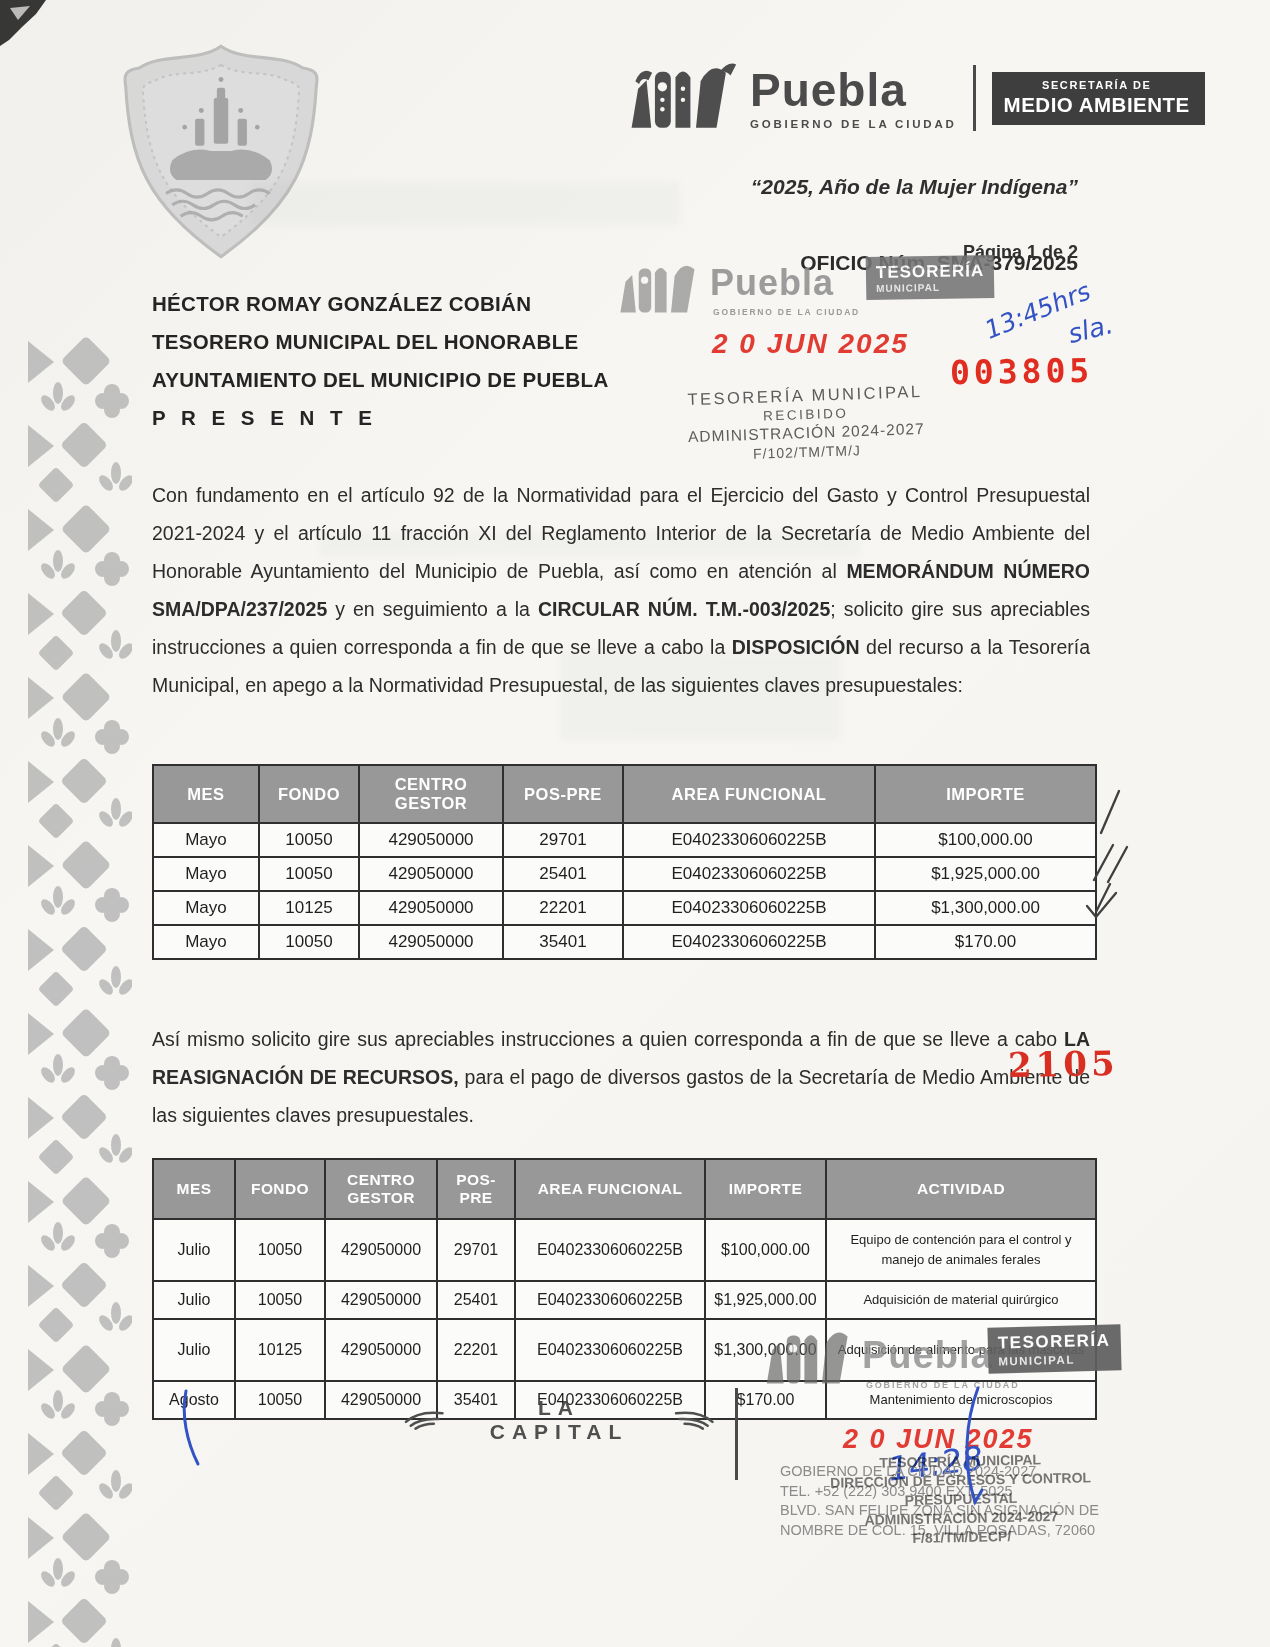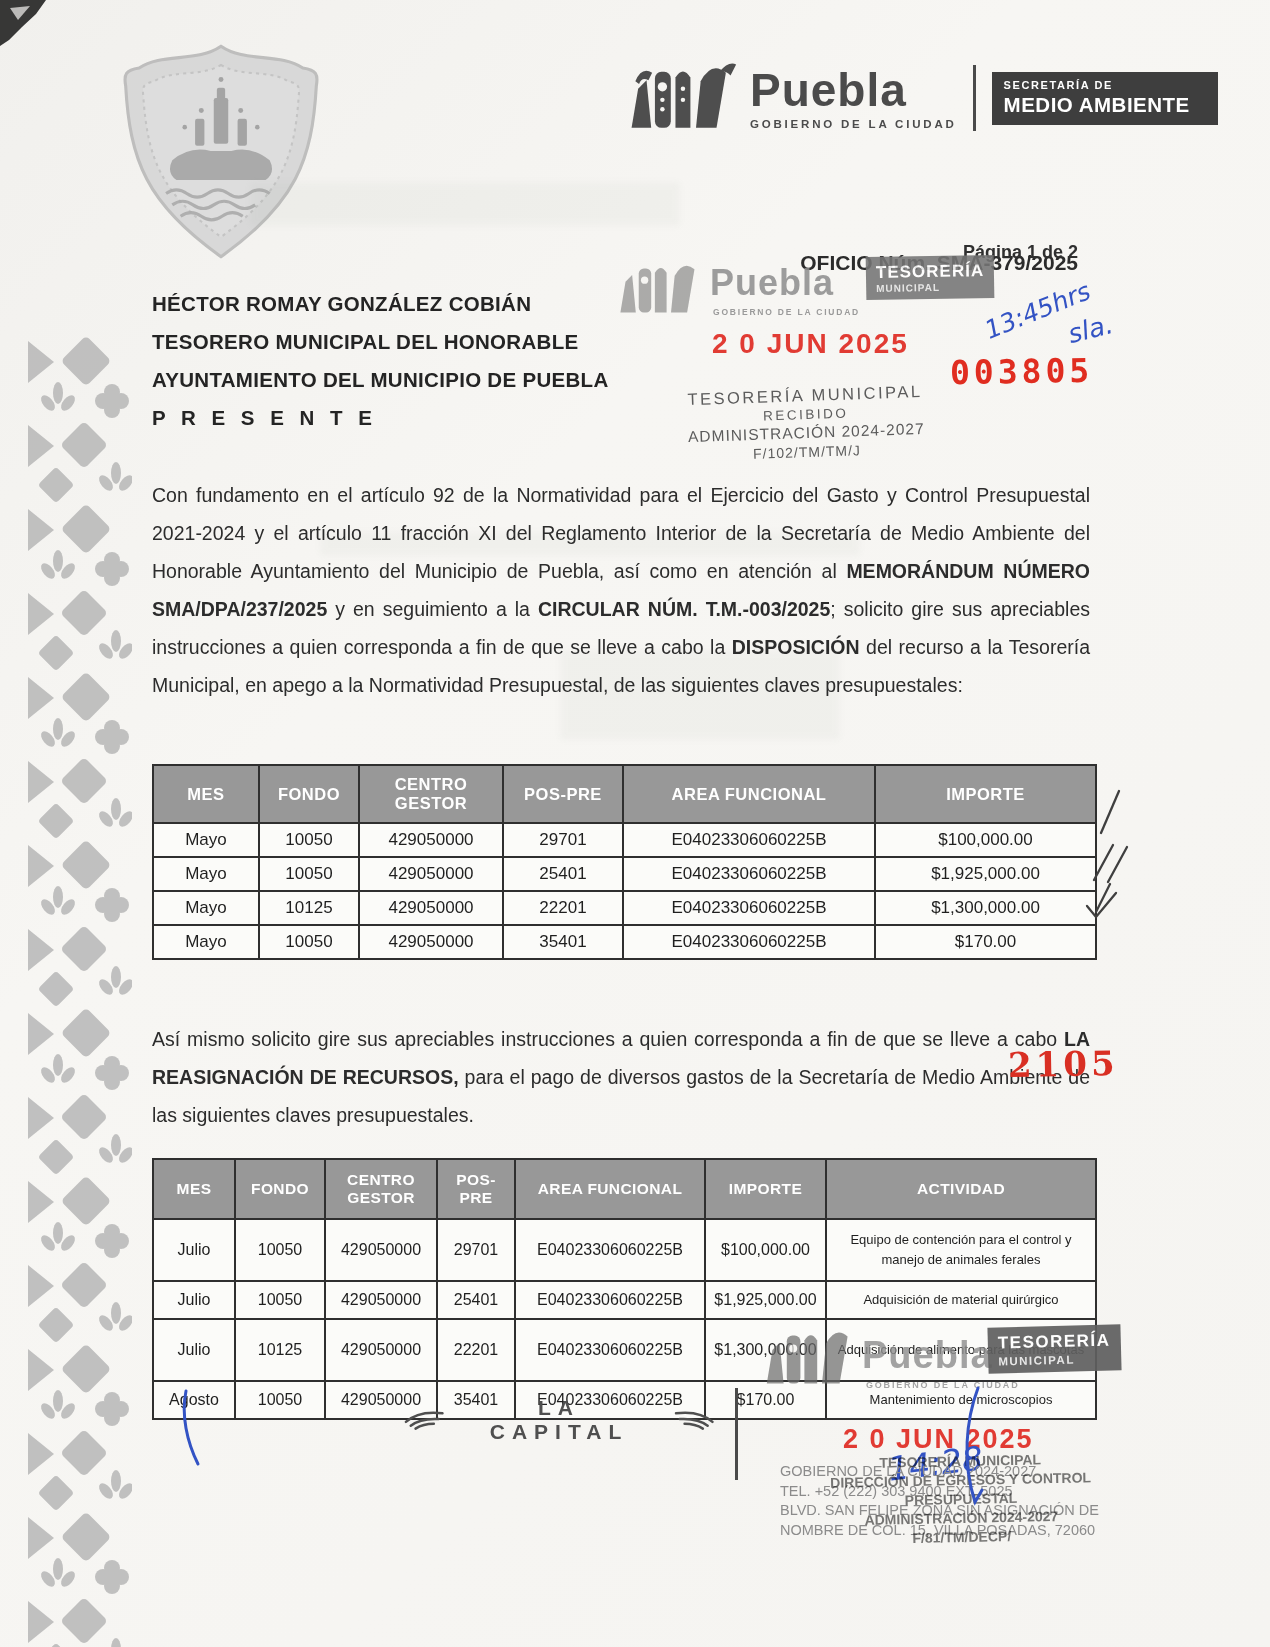--- a/index.html
+++ b/index.html
@@ -6,35 +6,35 @@
   .page{position:relative;width:1270px;height:1647px;margin:0 auto;overflow:hidden;
         background:linear-gradient(135deg,#f1f0ed 0%,#f7f6f3 35%,#f5f4f1 100%);
         font-family:"Liberation Sans",sans-serif;color:#2d2d2d;}
   .abs{position:absolute;}
 
   
   .brand{display:flex;align-items:center;gap:12px;}
   .wordmark{font-size:46px;font-weight:bold;color:#4b4b4b;letter-spacing:1px;line-height:1;}
   .tagline{font-size:11.5px;font-weight:bold;letter-spacing:2.8px;color:#4b4b4b;margin-top:5px;}
   .brand-divider{width:3px;height:66px;background:#4a4a4a;margin:0 4px;}
-  .brand-box{background:#3e3e3e;color:#fff;padding:7px 28px 8px 12px;}
+  .brand-box{background:#3e3e3e;color:#fff;padding:7px 15px 8px 12px;text-align:center;}
   .box-small{font-size:11px;font-weight:bold;letter-spacing:1.6px;}
   .box-big{font-size:20.5px;font-weight:bold;letter-spacing:.5px;margin-top:2px;}
 
   .year-legend{font-size:21px;font-weight:bold;font-style:italic;color:#2f2f2f;text-align:right;width:478px;}
   .oficio{font-size:21px;font-weight:bold;color:#2b2b2b;text-align:right;width:478px;margin-top:44px;}
   .pagenum{font-size:18px;font-weight:bold;color:#2f2f2f;text-align:right;width:478px;}
 
   
   .stamp-faint-word{font-size:36px;font-weight:bold;color:#8d8d8d;opacity:.85;letter-spacing:1px;}
   .stamp-faint-tag{font-size:8.5px;font-weight:bold;letter-spacing:1.8px;color:#9a9a9a;}
   .stamp-box-top{background:#757575;opacity:.88;color:#fff;padding:6px 10px;transform:rotate(-1deg);}
   .stamp-box-top .l1{font-size:17px;font-weight:bold;letter-spacing:1px;}
   .stamp-box-top .l2{font-size:10px;font-weight:bold;letter-spacing:1px;opacity:.8;}
-  .red-stamp{color:#e13b33;font-weight:bold;letter-spacing:2px;}
+  .red-stamp{color:#e13b33;font-weight:bold;letter-spacing:2px;font-style:italic;}
   .stamp-lines{width:340px;text-align:center;color:#5c5c5c;transform:rotate(-2deg);}
   .stamp-lines .sl1{font-size:16.5px;letter-spacing:2.5px;font-weight:500;}
   .stamp-lines .sl2{font-size:13.5px;letter-spacing:2.5px;margin-top:2px;}
   .stamp-lines .sl3{font-size:15.5px;letter-spacing:1px;margin-top:2px;}
   .stamp-lines .sl4{font-size:14px;letter-spacing:1px;margin-top:2px;}
   .hand{color:#3353c4;font-style:italic;font-family:"DejaVu Sans",sans-serif;}
   .folio{font-family:"DejaVu Sans Mono",monospace;font-weight:bold;font-size:33px;color:#e02d20;letter-spacing:4px;transform:rotate(-1deg);}
 
   
   .recipient div{font-size:20.5px;font-weight:bold;color:#242424;height:38px;letter-spacing:.3px;}
@@ -161,20 +161,21 @@
       <div class="wordmark">Puebla</div>
       <div class="tagline">GOBIERNO DE LA CIUDAD</div>
     </div>
     <div class="brand-divider"></div>
     <div class="brand-box">
       <div class="box-small">SECRETARÍA DE</div>
       <div class="box-big">MEDIO AMBIENTE</div>
     </div>
   </div>
 
+  <div class="abs year-legend" style="left:600px;top:175px">“2025, Año de la Mujer Indígena”</div>
   <div class="abs oficio" style="left:600px;top:207px">OFICIO Núm. SMA-379/2025</div>
   <div class="abs pagenum" style="left:600px;top:242px">Página 1 de 2</div>
 
   <div class="ghost" style="left:250px;top:182px;width:430px;height:44px"></div>
   <div class="ghost" style="left:320px;top:532px;width:540px;height:24px"></div>
   <div class="ghost" style="left:560px;top:650px;width:280px;height:90px"></div>
 
   <div class="abs" style="left:616px;top:252px;width:480px;height:220px">
     <svg class="abs" style="left:0;top:0;opacity:.55" width="88" height="74" viewBox="0 0 120 100">
       <g fill="#6e6e6e">

